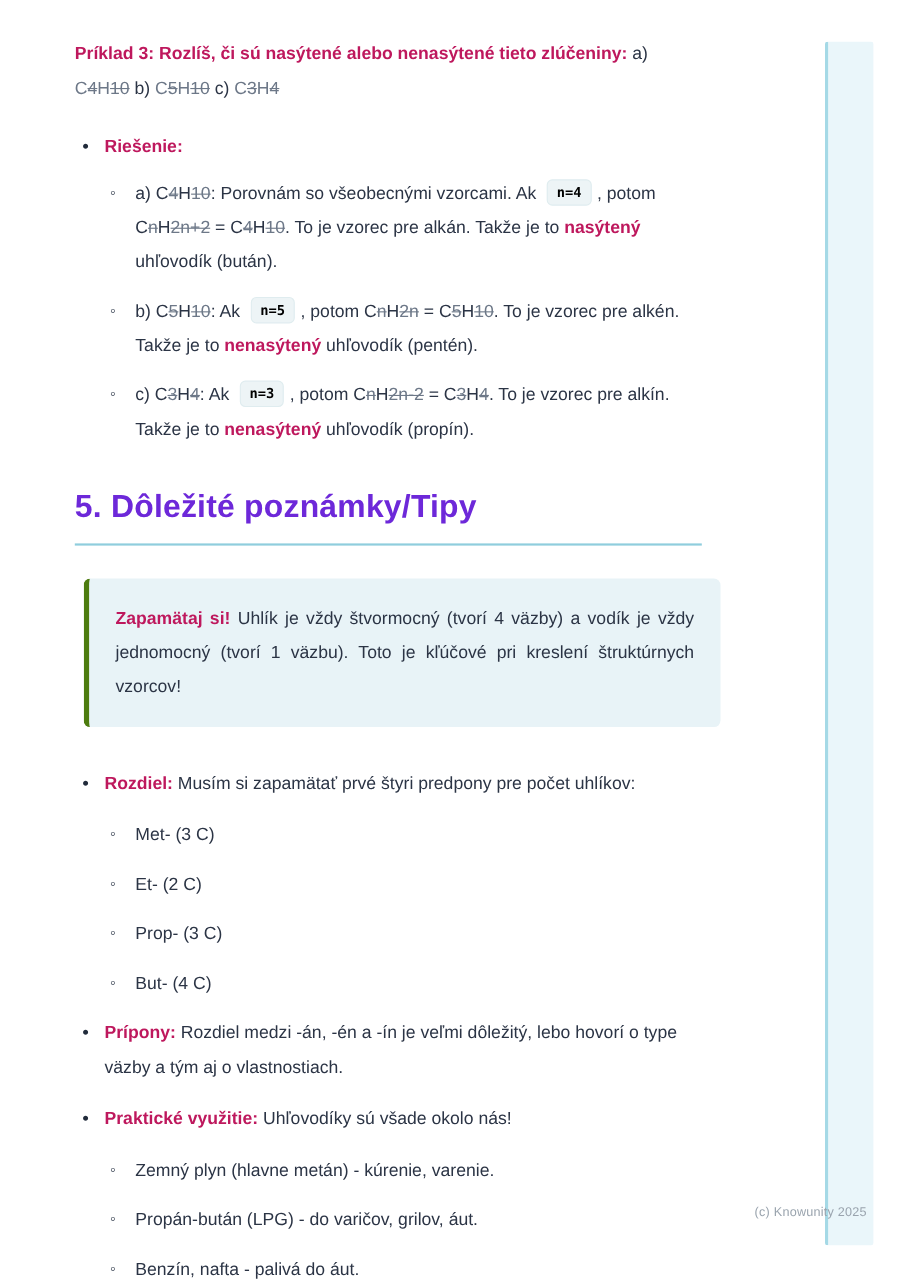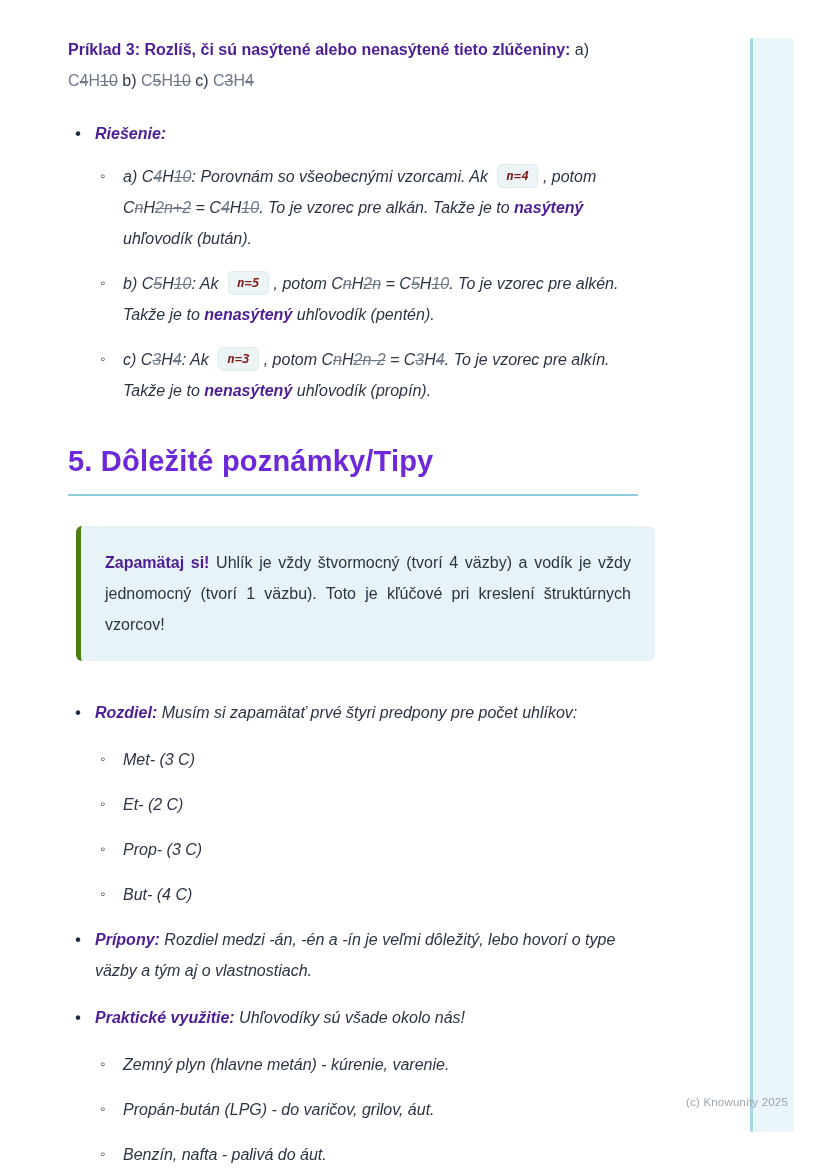--- a/index.html
+++ b/index.html
@@ -11,31 +11,31 @@
   .page{position:absolute;inset:0;}
   
   .edge-strip{
     position:absolute;left:750px;top:38px;width:41px;height:1094px;
     background:#eaf6fa;border-left:3px solid #a5d9e6;border-radius:2px;
   }
   .content{
     position:absolute;left:68px;top:34px;width:570px;
     font-size:16px;line-height:31px;
   }
-  .b{font-weight:700;color:#4c1d95;}
+  .b{font-weight:700;color:#be185d;}
   .s{text-decoration:line-through;color:#6d7888;}
   .f{color:#6d7888;}
   .badge{
     display:inline-block;background:#edf4f6;border:1px solid #dfecef;
-    color:#7f1d1d;font-weight:700;font-size:12.5px;line-height:16px;
+    color:#000000;font-weight:700;font-size:12.5px;line-height:16px;
     font-family:"DejaVu Sans Mono","Liberation Mono",monospace;
     padding:3px 8px;border-radius:5px;margin:0 5px;vertical-align:2px;
   }
   .doc-title{margin:0 0 22px 0;}
-  ul{list-style:none;margin:0;padding:0;font-style:italic;}
+  ul{list-style:none;margin:0;padding:0;}
   .main-li{position:relative;padding-left:27px;margin-bottom:12px;}
   .main-li::before{
     content:"\2022";position:absolute;left:7px;top:0;color:#212b3b;
     font-weight:700;
   }
   .sub-li{position:relative;padding-left:27px;margin:10px 0 14px 28px;}
   .sub-li::before{
     content:"\25E6";position:absolute;left:4px;top:-1px;color:#3a4454;
     font-size:15px;
   }

